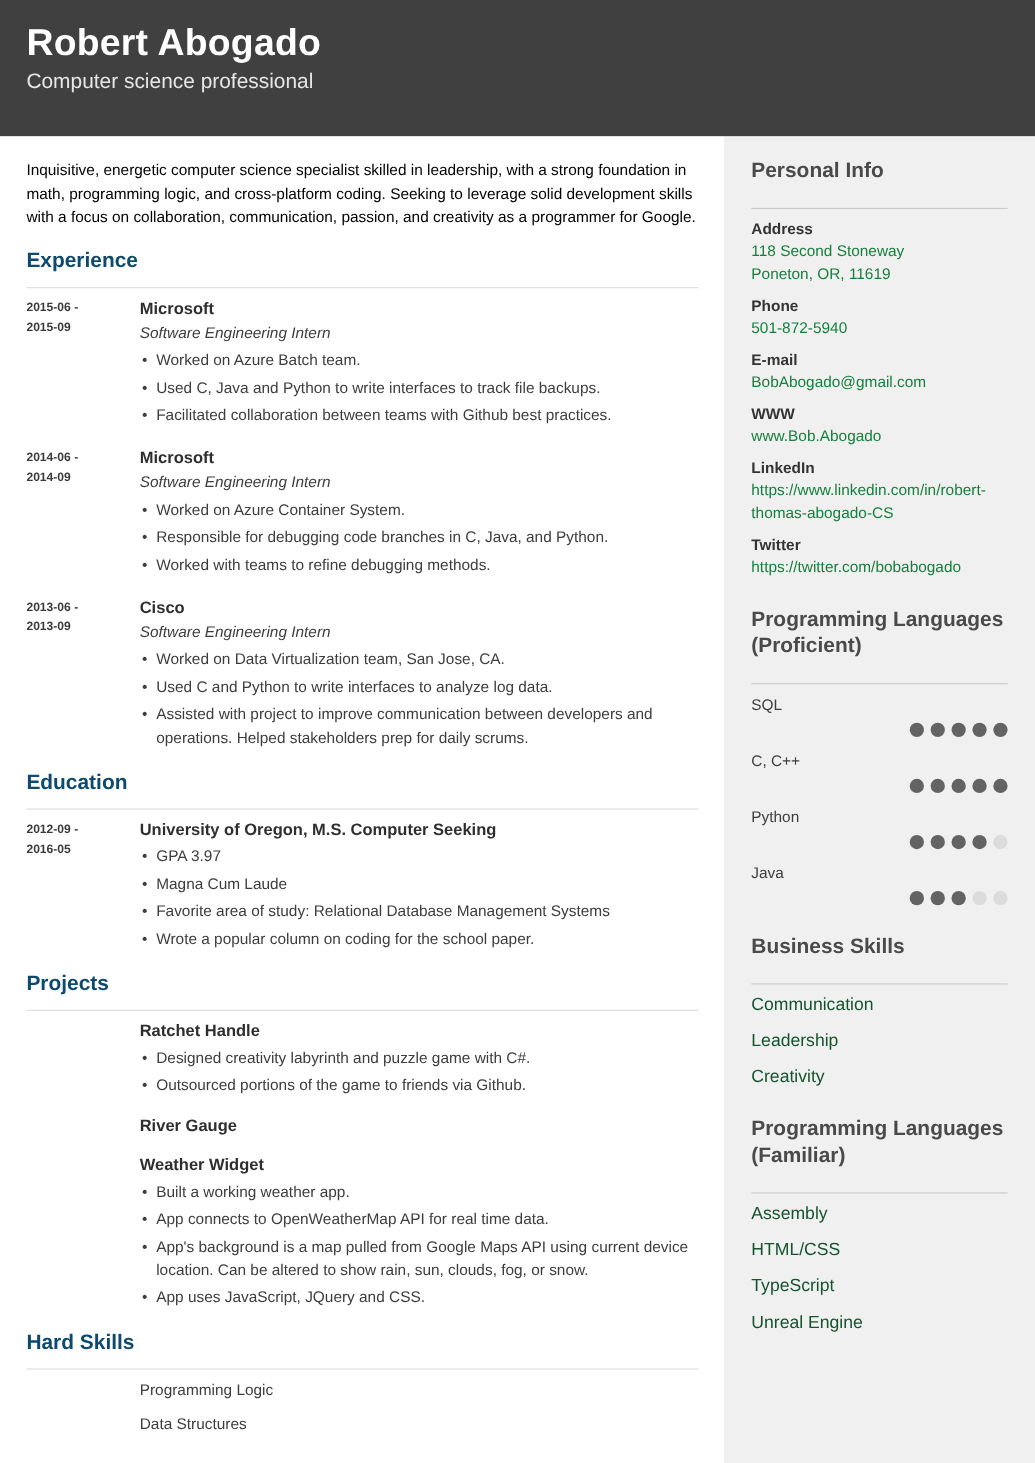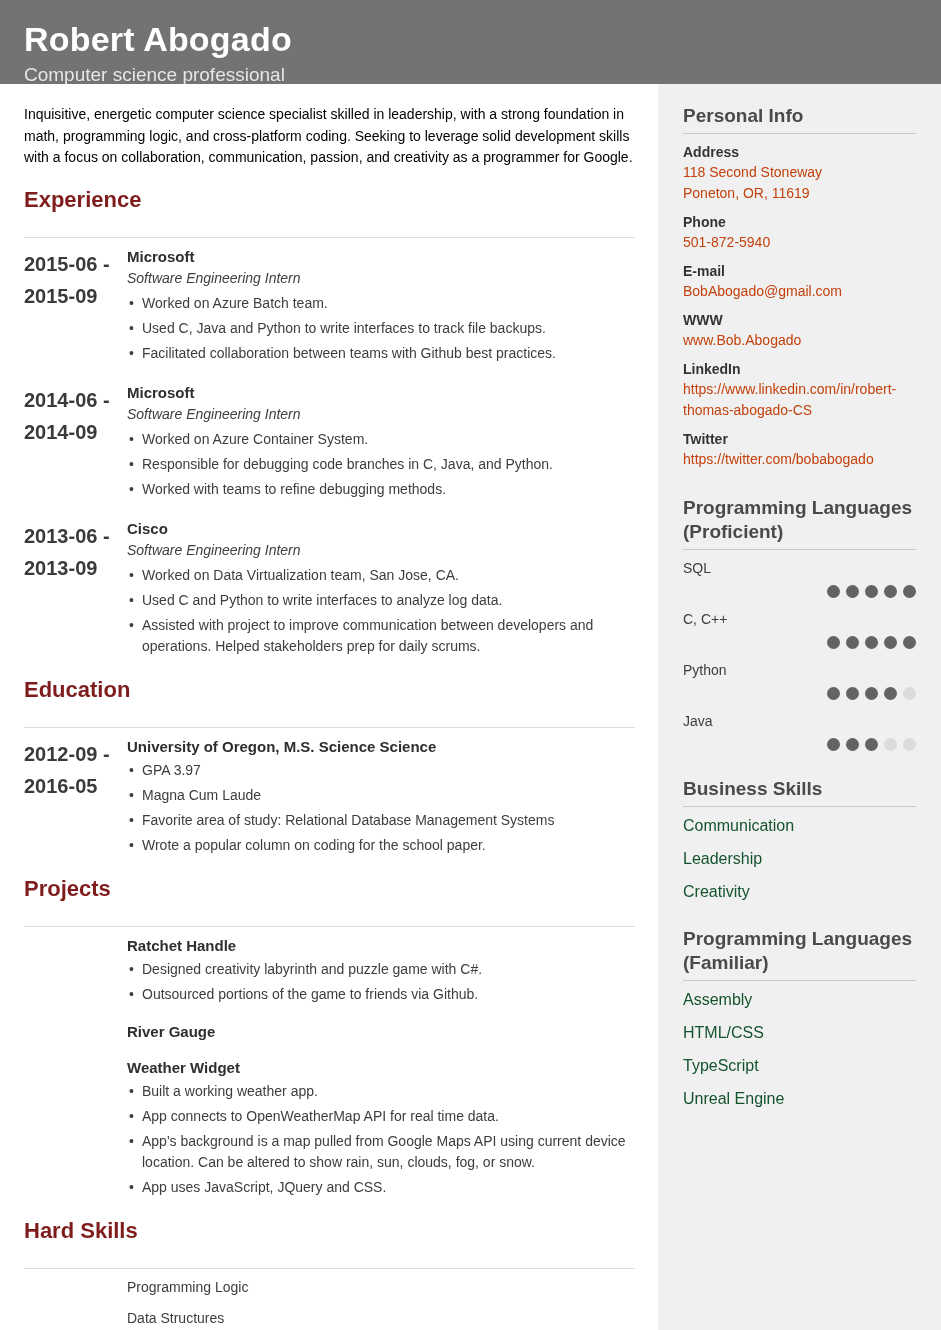--- a/index.html
+++ b/index.html
@@ -7,21 +7,21 @@
     width:941px;height:1330px;
     font-family:"Liberation Sans", sans-serif;
     color:#3d3d3d;
     position:relative;
     overflow:hidden;
   }
   .page{width:941px;height:1330px;display:flex;flex-direction:column;}
 
   
   .header{
-    height:84px;background:#737373;flex:none;
+    height:124px;background:#404040;flex:none;
     padding:20px 0 0 24px;box-sizing:border-box;
   }
   .header .name{
     margin:0;font-size:34px;font-weight:bold;color:#ffffff;line-height:1.15;
     letter-spacing:.2px;
   }
   .header .subtitle{
     margin-top:5px;font-size:19px;color:#e6e6e6;font-weight:normal;
   }
 
@@ -34,52 +34,52 @@
   .sidebar{
     width:283px;flex:none;background:#f1f0f0;
     padding:20px 25px 20px 25px;box-sizing:border-box;
   }
 
   
   .summary{
     font-size:14px;line-height:1.55;color:#000000;margin:0 0 18px 0;
   }
   h2.section-title{
-    font-size:22px;font-weight:bold;color:#7f1d1d;
-    margin:16px 0 10px 0;padding-bottom:24px;
+    font-size:19px;font-weight:bold;color:#0c4a6e;
+    margin:16px 0 10px 0;padding-bottom:12px;
     border-bottom:1px solid #dcdcdc;
   }
   .entry{display:flex;margin-bottom:16px;}
   .dates{
-    width:103px;flex:none;font-size:20px;font-weight:bold;color:#3a3a3a;
+    width:103px;flex:none;font-size:11px;font-weight:bold;color:#3a3a3a;
     line-height:1.6;
   }
   .entry-body{flex:1;min-width:0;}
   .org{font-size:15px;font-weight:bold;color:#2e2e2e;margin-bottom:5px;}
   .role{font-size:14px;font-style:italic;color:#3d3d3d;margin-bottom:7px;}
   ul.bullets{list-style:none;margin:0;padding:0;}
   ul.bullets li{
     position:relative;padding-left:15px;font-size:14px;color:#3d3d3d;
     line-height:1.5;margin-bottom:4px;
   }
   ul.bullets li::before{content:"•";position:absolute;left:2px;color:#3d3d3d;}
 
   .project-entry{margin-bottom:14px;}
   .plain-items{margin-left:103px;}
   .plain-item{font-size:14px;color:#3d3d3d;margin-bottom:15px;}
 
   
   h2.side-title{
     font-size:19px;font-weight:bold;color:#4a4a4a;line-height:1.3;
-    margin:0 0 10px 0;padding-bottom:4px;border-bottom:1px solid #c9c9c9;
+    margin:0 0 10px 0;padding-bottom:20px;border-bottom:1px solid #c9c9c9;
   }
   .side-section{margin-bottom:26px;}
   .pi-field{margin-bottom:10px;}
   .pi-label{font-size:14px;font-weight:bold;color:#333333;margin-bottom:2px;}
-  .pi-value{font-size:14px;color:#c2410c;line-height:1.5;word-wrap:break-word;}
+  .pi-value{font-size:14px;color:#15803d;line-height:1.5;word-wrap:break-word;}
   .skill-block{margin-bottom:13px;}
   .skill-name{font-size:14px;color:#3d3d3d;margin-bottom:9px;}
   .dots{display:flex;justify-content:flex-end;gap:6px;}
   .dot{width:13px;height:13px;border-radius:50%;}
   .dot.filled{background:#636363;}
   .dot.empty{background:#dcdcdc;}
   .side-item{font-size:16px;color:#14532d;margin-bottom:15px;}
 </style>
 </head>
 <body>
@@ -146,21 +146,21 @@
         </div>
 
       <h2 class="section-title">Education</h2>
       <div id="education-list">
           <div class="entry">
             <div class="dates">
               <div class="date-line">2012-09 -</div>
               <div class="date-line">2016-05</div>
             </div>
             <div class="entry-body">
-              <div class="org">University of Oregon, M.S. Science Science</div>
+              <div class="org">University of Oregon, M.S. Computer Seeking</div>
               <ul class="bullets">
                 <li class="bullet">GPA 3.97</li>
                 <li class="bullet">Magna Cum Laude</li>
                 <li class="bullet">Favorite area of study: Relational Database Management Systems</li>
                 <li class="bullet">Wrote a popular column on coding for the school paper.</li>
               </ul>
             </div>
           </div>
         </div>
 

